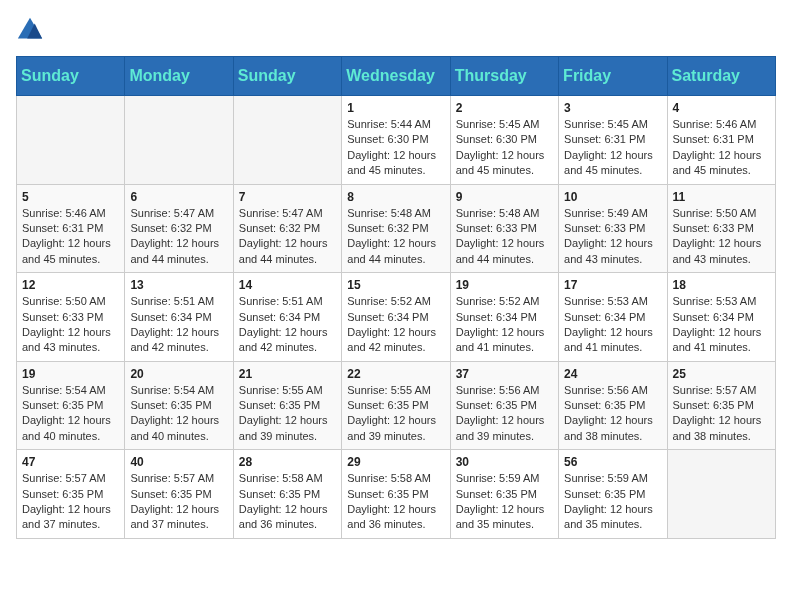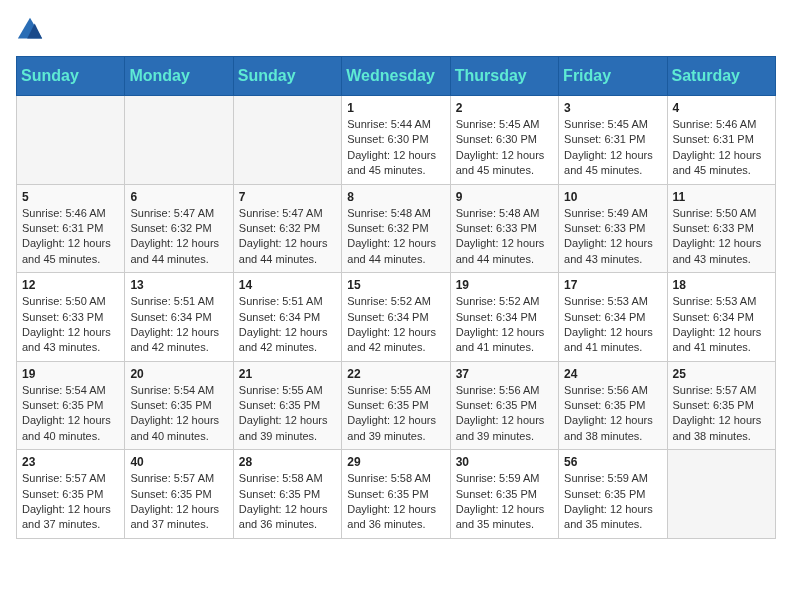--- a/index.html
+++ b/index.html
@@ -300,21 +300,21 @@
         <td>
           <span class="day-number">25</span>
           <div class="day-info" style="white-space: pre-line;">Sunrise: 5:57 AM
 Sunset: 6:35 PM
 Daylight: 12 hours
 and 38 minutes.</div>
         </td>
       </tr>
       <tr>
         <td>
-          <span class="day-number">23</span>
+          <span class="day-number">47</span>
           <div class="day-info" style="white-space: pre-line;">Sunrise: 5:57 AM
 Sunset: 6:35 PM
 Daylight: 12 hours
 and 37 minutes.</div>
         </td>
         <td>
           <span class="day-number">40</span>
           <div class="day-info" style="white-space: pre-line;">Sunrise: 5:57 AM
 Sunset: 6:35 PM
 Daylight: 12 hours

